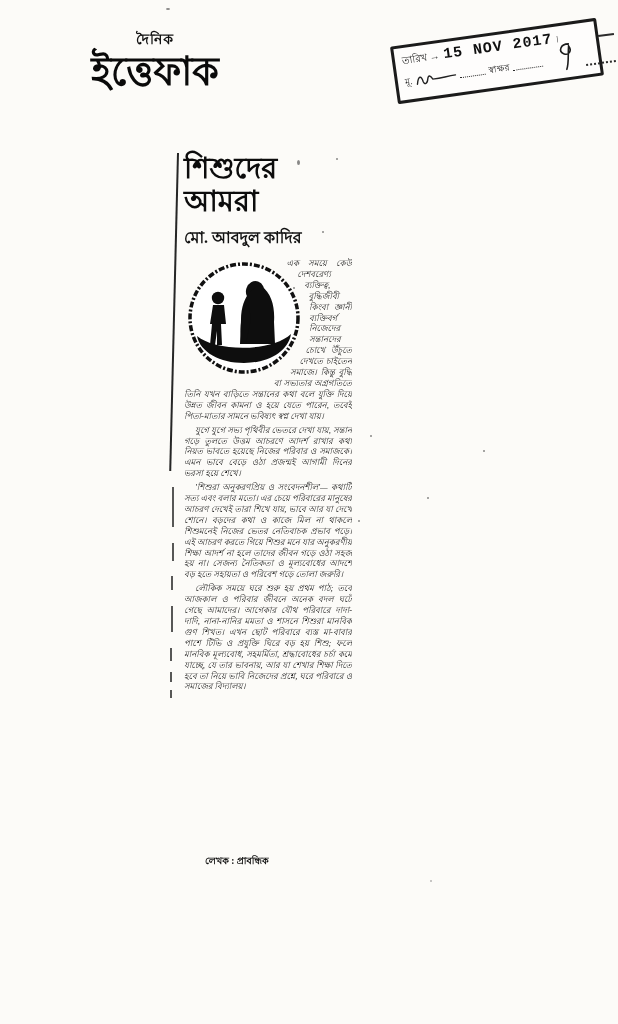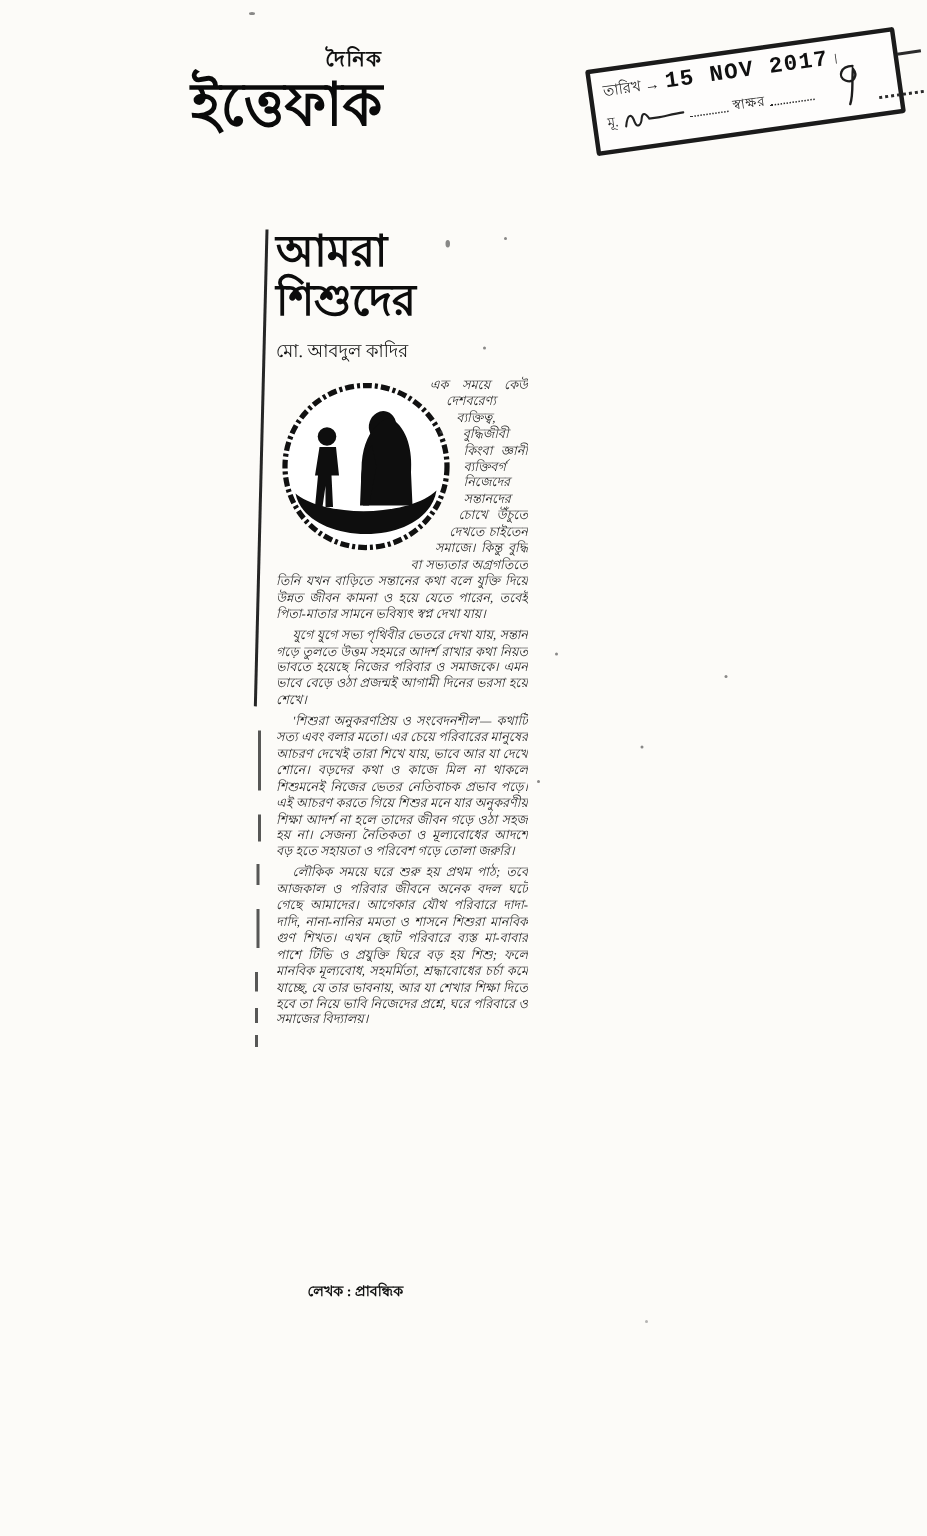--- a/index.html
+++ b/index.html
@@ -5,21 +5,21 @@
   * { margin:0; padding:0; box-sizing:border-box; }
   html,body { width:618px; height:1024px; overflow:hidden; }
   body {
     position:relative;
     background:#fcfbf8;
     font-family:"Liberation Serif","DejaVu Serif",serif;
     color:#161616;
   }
 
   
-  .masthead { position:absolute; left:55px; top:28px; width:200px; text-align:right; }
+  .masthead { position:absolute; left:55px; top:28px; width:200px; text-align:center; }
   .masthead .kicker { font-size:14px; font-weight:bold; letter-spacing:1px; color:#111; }
   .masthead .title  { font-size:38px; font-weight:bold; line-height:1.05; color:#0a0a0a;
                       transform:scaleY(1.05); }
 
   
   .stamp {
     position:absolute; left:393px; top:32px; width:208px; height:58px;
     border:3px solid #1b1b1b; border-radius:2px;
     transform:rotate(-8deg); transform-origin:center;
     padding:4px 7px 2px 7px;
@@ -39,21 +39,21 @@
   .sig-loop { position:absolute; right:22px; top:16px; }
   .stamp-trail-dash { position:absolute; left:598px; top:34px; width:16px; height:2px;
                       background:#2b2b2b; transform:rotate(-8deg); }
   .stamp-trail-dots { position:absolute; left:586px; top:62px; width:30px;
                       border-bottom:2px dotted #2b2b2b; transform:rotate(-8deg); }
 
   
   .article { position:absolute; left:184px; top:152px; width:168px; }
   .headline { font-size:29px; line-height:33px; font-weight:600; color:#0c0c0c;
               letter-spacing:0; }
-  .byline { margin-top:7px; font-size:12px; font-weight:normal; color:#131313; }
+  .byline { margin-top:7px; font-size:16px; font-weight:bold; color:#131313; }
 
   .article-body {
     margin-top:6px; max-height:548px; overflow:hidden;
     font-size:8.5px; line-height:10.9px; text-align:justify;
     color:#1b1b1b; filter:blur(.22px);
   }
   .article-body p { margin:0 0 3px 0;font-style:italic; }
   .article-body p.indent { text-indent:11px; }
 
   .illustration-wrap {
@@ -119,22 +119,22 @@
     <svg width="20" height="30" viewBox="0 0 20 30">
       <path d="M14,3 C6,2 3,9 8,12 C13,15 17,10 14,5 C12,14 12,22 9,28" fill="none" stroke="#1d1d1d" stroke-width="1.6" stroke-linecap="round"></path>
     </svg>
   </span>
 </div>
 <div class="stamp-trail-dash"></div>
 <div class="stamp-trail-dots"></div>
 
 <div class="article">
   <div class="headline">
+    <div>শিশুদের</div>
     <div>আমরা</div>
-    <div>শিশুদের</div>
   </div>
   <div class="byline">মো. আবদুল কাদির</div>
 
   <div class="article-body">
     <span class="illustration-wrap">
       <svg width="120" height="118" viewBox="0 0 120 118">
 
         <circle cx="60" cy="58" r="54" fill="#ffffff" stroke="#111" stroke-width="3.5" stroke-dasharray="6 2 2 2"></circle>
 
         <path d="M13,76 C32,92 88,92 107,74 C104,92 84,103 60,103 C36,103 16,92 13,76 Z" fill="#0e0e0e"></path>
@@ -145,21 +145,21 @@
           <path d="M58,84 C55,66 57,52 64,44 L67,58 L62,84 Z"></path>
         </g>
 
         <g fill="#0e0e0e">
           <circle cx="34" cy="38" r="6.2"></circle>
           <path d="M29,45 L40,45 L42,64 L37,64 L38,85 L33,85 L33,71 L31,85 L26,85 L28,64 L26,64 Z"></path>
         </g>
       </svg>
     </span>
     <p>এক সময়ে কেউ দেশবরেণ্য ব্যক্তিত্ব, বুদ্ধিজীবী কিংবা জ্ঞানী ব্যক্তিবর্গ নিজেদের সন্তানদের চোখে উঁচুতে দেখতে চাইতেন সমাজে। কিন্তু বুদ্ধি বা সভ্যতার অগ্রগতিতে তিনি যখন বাড়িতে সন্তানের কথা বলে যুক্তি দিয়ে উন্নত জীবন কামনা ও হয়ে যেতে পারেন, তবেই পিতা-মাতার সামনে ভবিষ্যৎ স্বপ্ন দেখা যায়।</p>
-    <p class="indent">যুগে যুগে সভ্য পৃথিবীর ভেতরে দেখা যায়, সন্তান গড়ে তুলতে উত্তম সহমরে আদর্শ রাখার কথা নিয়ত ভাবতে হয়েছে নিজের পরিবার ও সমাজকে। এমন ভাবে বেড়ে ওঠা প্রজন্মই আগামী দিনের ভরসা হয়ে শেখে।</p>
+    <p class="indent">যুগে যুগে সভ্য পৃথিবীর ভেতরে দেখা যায়, সন্তান গড়ে তুলতে উত্তম আচরণে আদর্শ রাখার কথা নিয়ত ভাবতে হয়েছে নিজের পরিবার ও সমাজকে। এমন ভাবে বেড়ে ওঠা প্রজন্মই আগামী দিনের ভরসা হয়ে শেখে।</p>
     <p class="indent">'শিশুরা অনুকরণপ্রিয় ও সংবেদনশীল'— কথাটি সত্য এবং বলার মতো। এর চেয়ে পরিবারের মানুষের আচরণ দেখেই তারা শিখে যায়, ভাবে আর যা দেখে শোনে। বড়দের কথা ও কাজে মিল না থাকলে শিশুমনেই নিজের ভেতর নেতিবাচক প্রভাব পড়ে। এই আচরণ করতে গিয়ে শিশুর মনে যার অনুকরণীয় শিক্ষা আদর্শ না হলে তাদের জীবন গড়ে ওঠা সহজ হয় না। সেজন্য নৈতিকতা ও মূল্যবোধের আদর্শে বড় হতে সহায়তা ও পরিবেশ গড়ে তোলা জরুরি।</p>
     <p class="indent">লৌকিক সময়ে ঘরে শুরু হয় প্রথম পাঠ; তবে আজকাল ও পরিবার জীবনে অনেক বদল ঘটে গেছে আমাদের। আগেকার যৌথ পরিবারে দাদা-দাদি, নানা-নানির মমতা ও শাসনে শিশুরা মানবিক গুণ শিখত। এখন ছোট পরিবারে ব্যস্ত মা-বাবার পাশে টিভি ও প্রযুক্তি ঘিরে বড় হয় শিশু; ফলে মানবিক মূল্যবোধ, সহমর্মিতা, শ্রদ্ধাবোধের চর্চা কমে যাচ্ছে, যে তার ভাবনায়, আর যা শেখার শিক্ষা দিতে হবে তা নিয়ে ভাবি নিজেদের প্রশ্নে, ঘরে পরিবারে ও সমাজের বিদ্যালয়।</p>
   </div>
 
   <div class="credit">লেখক : প্রাবন্ধিক</div>
 </div>
 
 <div class="rule-solid"></div>
 <div class="rule-dash rd1"></div>
 <div class="rule-dash rd2"></div>

